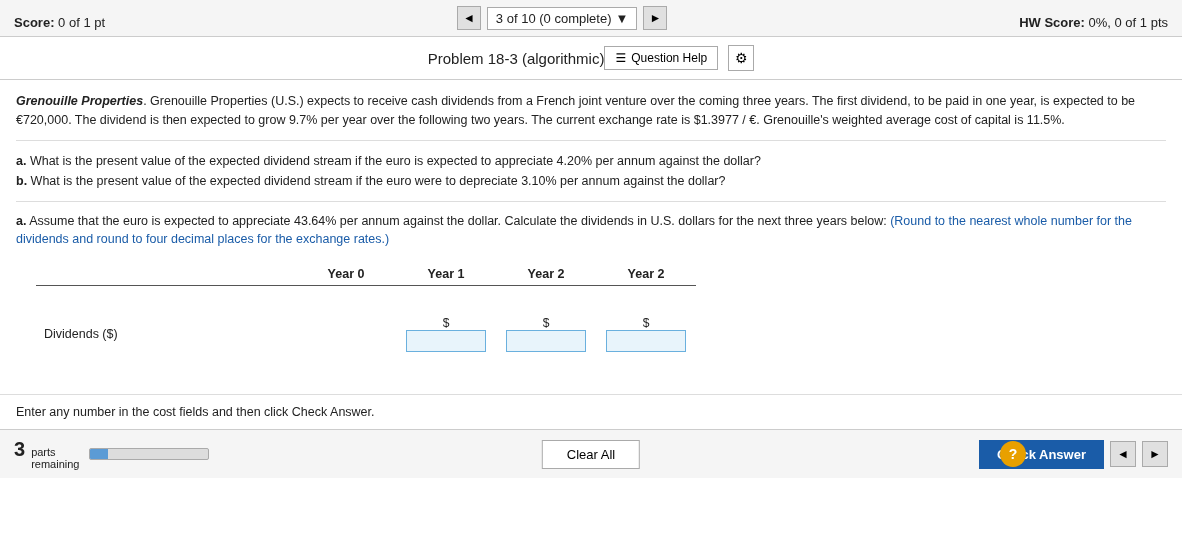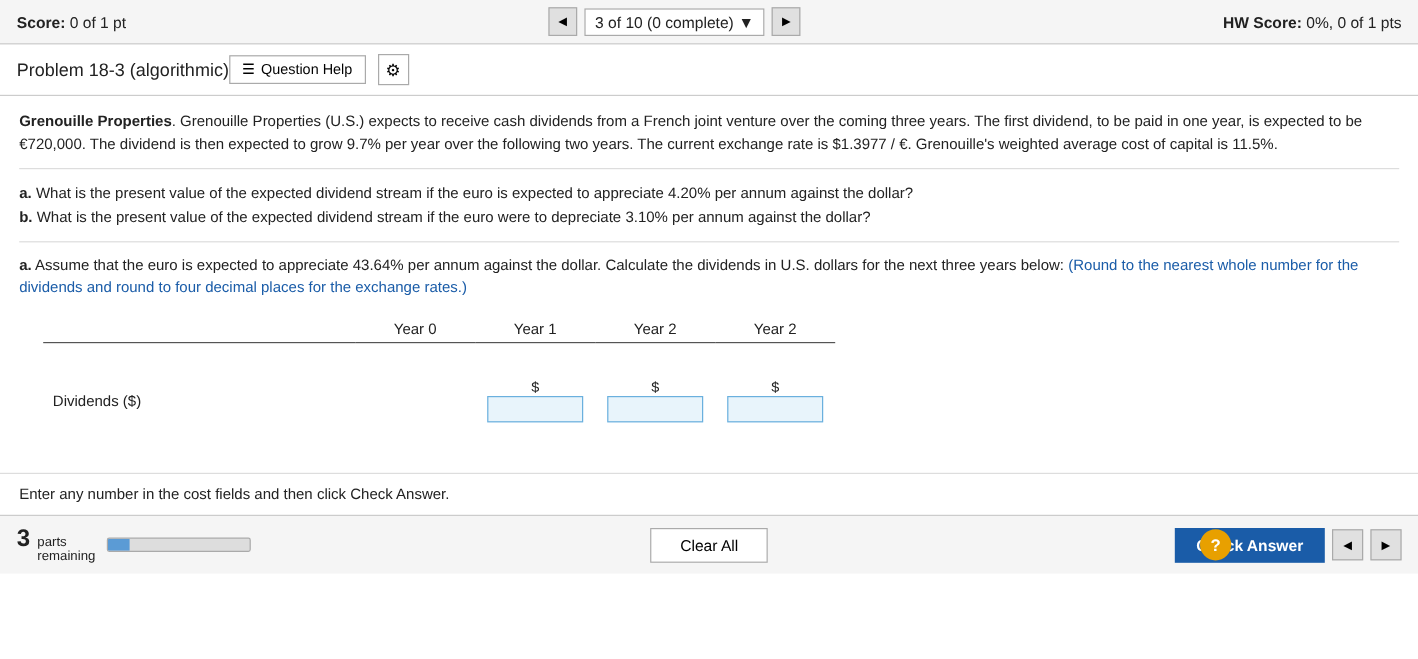--- a/index.html
+++ b/index.html
@@ -1,70 +1,70 @@
 <!DOCTYPE html>
 <html><head>
   <meta charset="utf-8">
   <style>
     * { box-sizing: border-box; margin: 0; padding: 0; }
     body { font-family: Arial, sans-serif; font-size: 13px; background: #fff; color: #222; width: 1182px; min-height: 549px; }
 
     
     .top-bar {
-      display: flex; align-items: center; justify-content: space-between;
+      display: flex; align-items: flex-end; justify-content: space-between;
       padding: 6px 14px; border-bottom: 1px solid #ccc; background: #f5f5f5;
     }
     .nav-center { display: flex; align-items: center; gap: 6px; }
     .nav-btn {
       width: 24px; height: 24px; background: #e0e0e0; border: 1px solid #aaa;
       cursor: pointer; display: flex; align-items: center; justify-content: center;
       font-size: 12px;
     }
     .nav-label {
       font-size: 13px; padding: 3px 8px; border: 1px solid #aaa; background: #fff;
       display: flex; align-items: center; gap: 4px; cursor: pointer;
     }
 
     
     .problem-header {
-      display: flex; align-items: center; justify-content: flex-start;
+      display: flex; align-items: center; justify-content: center;
       padding: 8px 14px; border-bottom: 1px solid #ccc;
     }
     .problem-title { font-size: 15px; font-weight: normal; }
     .problem-actions { display: flex; align-items: center; gap: 10px; }
     .question-help-btn {
       font-size: 12px; padding: 4px 10px; border: 1px solid #aaa; background: #fff;
       cursor: pointer; display: flex; align-items: center; gap: 5px;
     }
     .gear-btn {
       width: 26px; height: 26px; border: 1px solid #aaa; background: #fff;
       cursor: pointer; display: flex; align-items: center; justify-content: center;
       font-size: 14px;
     }
 
     
     .main-content { padding: 12px 16px; }
 
     
     .problem-text { font-size: 12.5px; line-height: 1.5; margin-bottom: 10px; border-bottom: 1px solid #ddd; padding-bottom: 10px; }
-    .problem-text .bold { font-weight: bold; }
+    .problem-text .bold { font-weight: bold; font-style: italic; }
 
     
     .sub-questions { font-size: 12.5px; line-height: 1.6; margin-bottom: 10px; border-bottom: 1px solid #ddd; padding-bottom: 10px; }
     .sub-questions .bold { font-weight: bold; }
 
     
     .part-instruction { font-size: 12.5px; line-height: 1.5; margin-bottom: 14px; }
     .part-instruction .bold { font-weight: bold; }
     .part-instruction .blue { color: #1a5ca8; }
 
     
     .table-area { margin-left: 20px; margin-bottom: 16px; }
     table { border-collapse: collapse; }
-    table th { font-size: 12.5px; font-weight: normal; text-align: center; padding: 4px 12px; }
+    table th { font-size: 12.5px; font-weight: bold; text-align: center; padding: 4px 12px; }
     table td { font-size: 12.5px; padding: 6px 8px; vertical-align: middle; }
     .row-label { width: 260px; font-size: 12.5px; }
     .header-row th { border-bottom: 1px solid #555; }
     .year-col { width: 100px; text-align: center; }
     input[type="text"] {
       width: 80px; height: 22px; border: 1px solid #6ab0de; background: #e8f4fb;
       font-size: 12px; padding: 2px 4px; text-align: right;
     }
     .currency-label { font-size: 12px; padding: 0 2px; }
 

